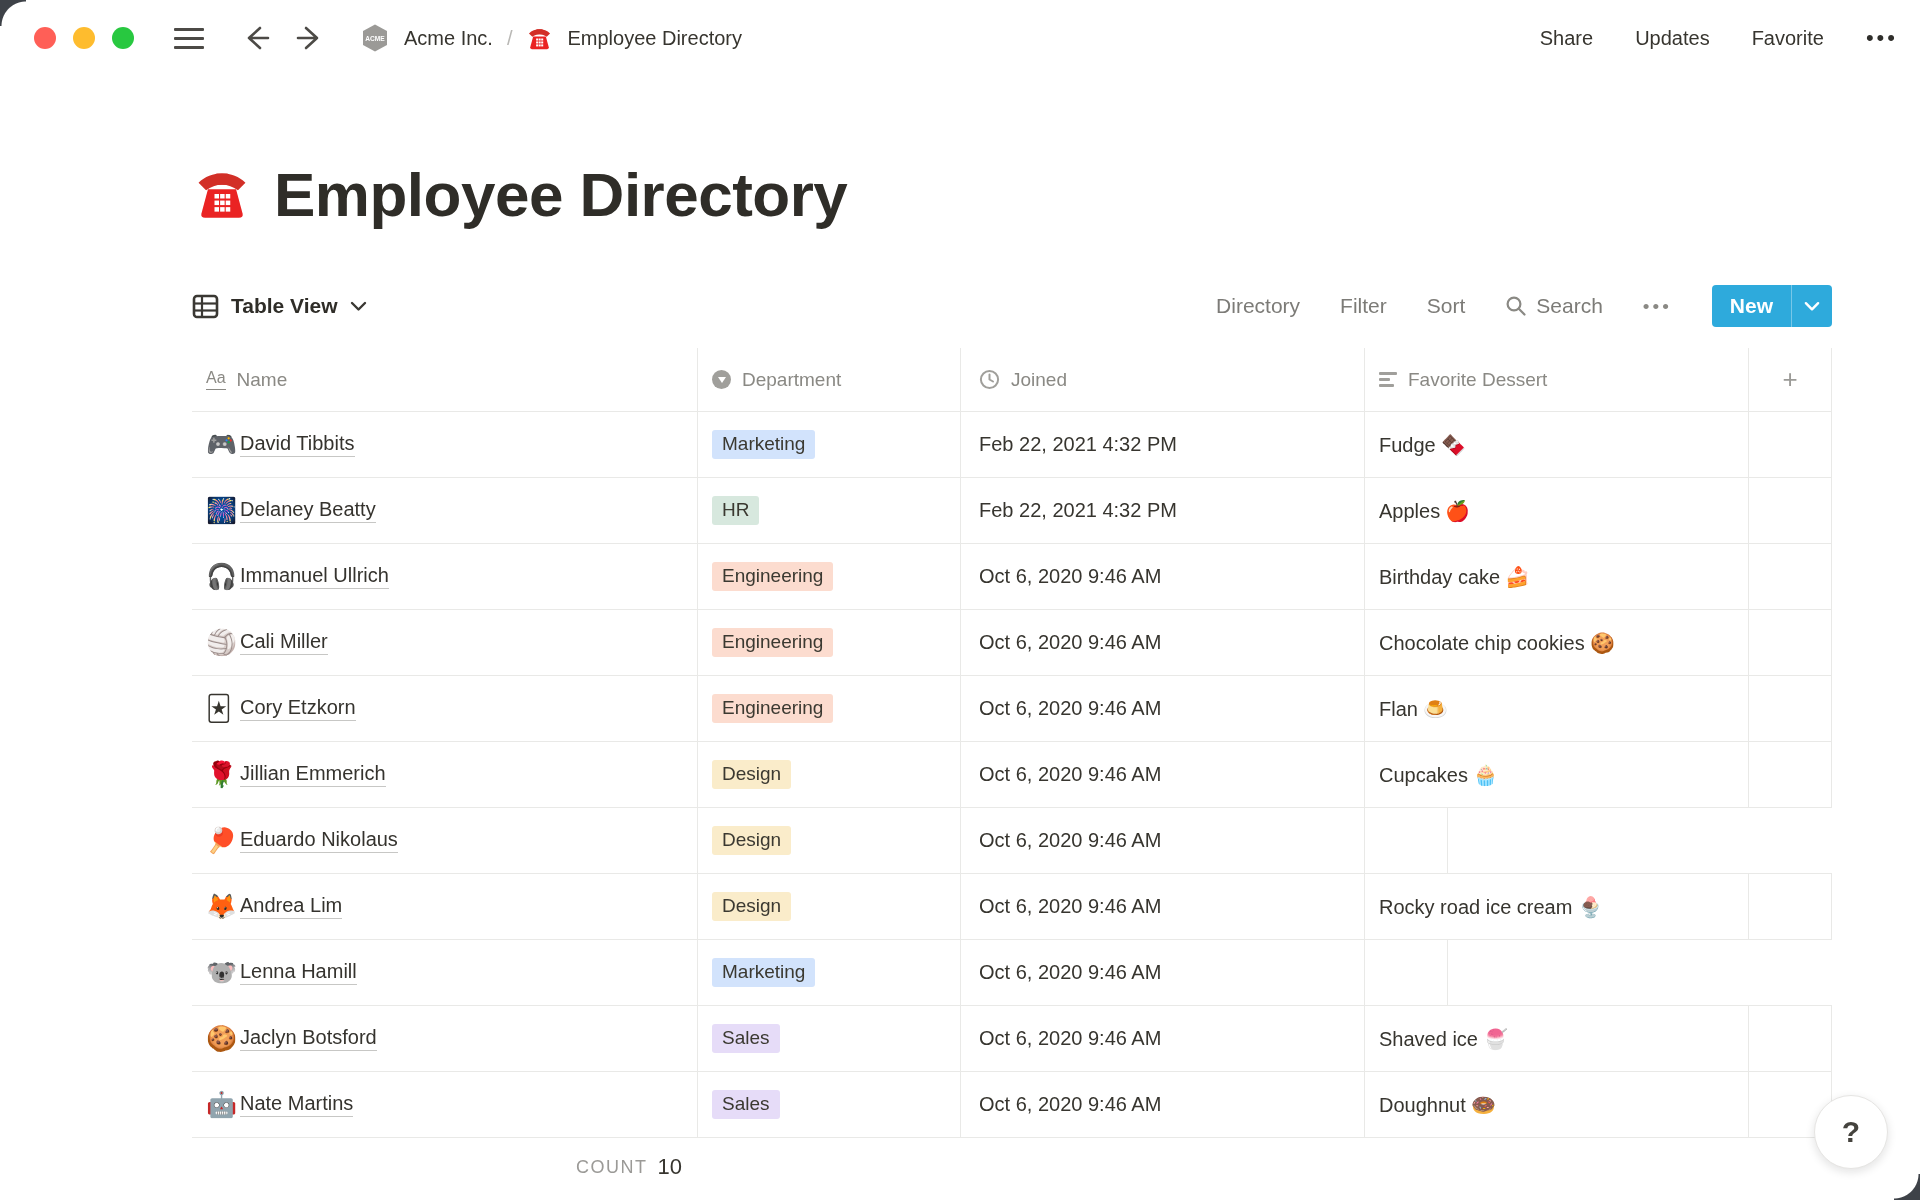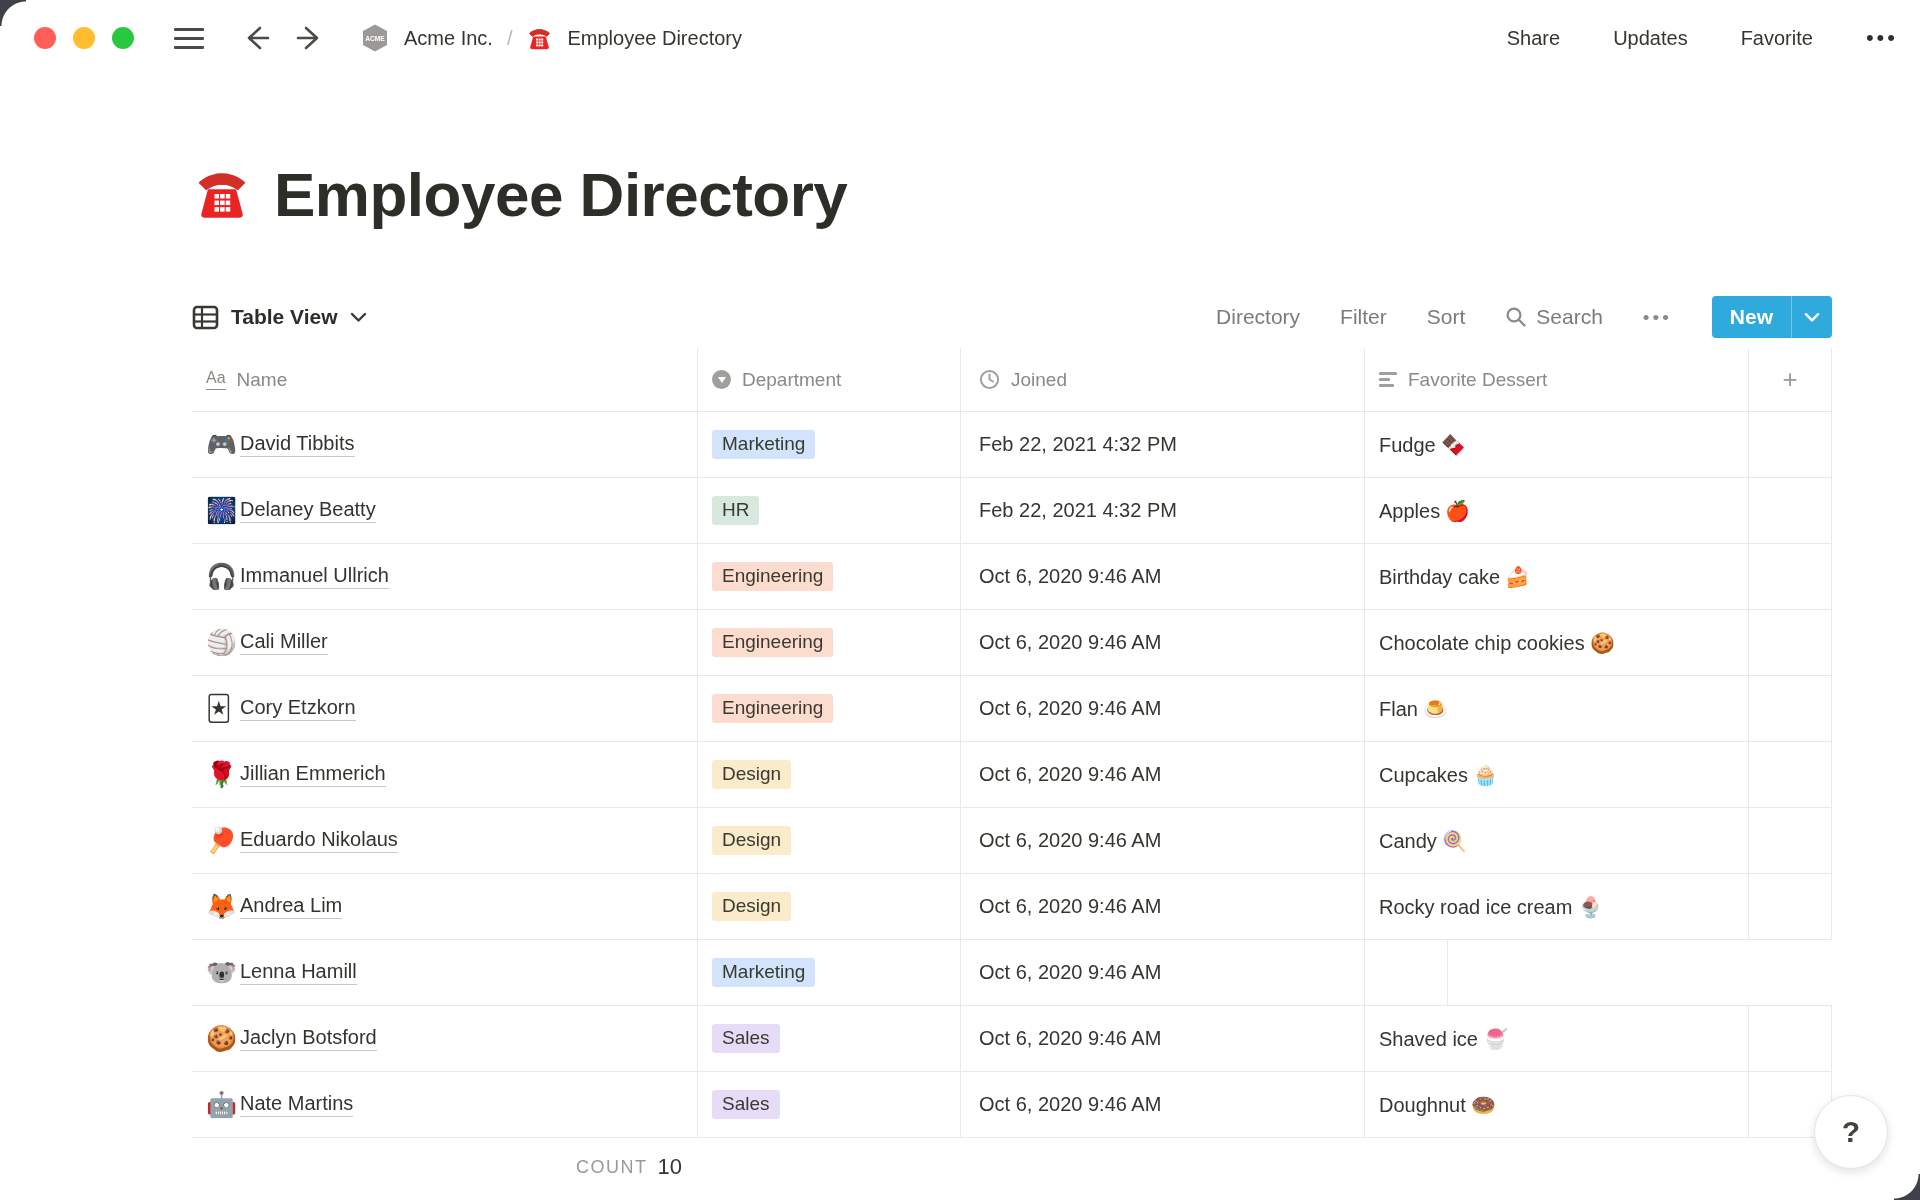--- a/index.html
+++ b/index.html
@@ -24,30 +24,30 @@
   
   .topbar{position:absolute;top:0;left:8px;width:1920px;height:76px;display:flex;align-items:center;padding:0 30px 0 26px;font-size:20px;}
   .traffic{display:flex;gap:17px;align-items:center;}
   .tl-dot{width:22px;height:22px;border-radius:50%;border:none;padding:0;cursor:default;}
   .hamburger{margin-left:40px;display:flex;flex-direction:column;gap:6px;}
   .hamburger span{display:block;width:30px;height:3px;background:#4c4a46;border-radius:1px;}
   .nav-arrows{margin-left:36px;display:flex;gap:26px;align-items:center;}
   .breadcrumb{margin-left:34px;display:flex;align-items:center;gap:14px;white-space:nowrap;}
   .crumb-sep{color:#b9b8b5;font-size:20px;}
   .crumb-text{color:var(--text);}
-  .topbar-actions{margin-left:auto;display:flex;align-items:center;gap:53px;}
+  .topbar-actions{margin-left:auto;display:flex;align-items:center;gap:42px;}
   .topbar-actions .action{color:var(--text);cursor:default;}
   .more-dots{letter-spacing:3px;font-size:22px;color:#2f2e2b;line-height:1;}
 
   
   .title-row{position:absolute;left:192px;top:138px;height:112px;display:flex;align-items:center;gap:22px;}
   .title-row h1{margin:0;font-size:62px;font-weight:700;letter-spacing:-0.5px;color:#2f2d28;}
 
   
-  .toolbar-row{position:absolute;left:192px;top:290px;width:1640px;height:54px;display:flex;align-items:center;}
+  .toolbar-row{position:absolute;left:192px;top:279px;width:1640px;height:54px;display:flex;align-items:center;}
   .view-btn{display:flex;align-items:center;gap:12px;font-size:21px;font-weight:700;color:#2f2d28;}
   .toolbar-right{margin-left:auto;display:flex;align-items:center;gap:40px;font-size:21px;color:#7c7b77;}
   .tb-item{cursor:default;}
   .search-group{display:flex;align-items:center;gap:9px;}
   .new-btn{display:flex;align-items:stretch;height:42px;background:var(--blue);border-radius:4px;overflow:hidden;color:#fff;}
   .new-main{display:flex;align-items:center;padding:0 18px;font-size:21px;font-weight:600;}
   .new-divider{width:1px;background:rgba(255,255,255,0.35);}
   .new-drop{display:flex;align-items:center;justify-content:center;width:40px;}
 
   
@@ -329,21 +329,20 @@
       </div>
       <div class="trow">
         <div class="cell c-name">
           <span class="emoji">🏓</span>
           <span class="pagelink">Eduardo Nikolaus</span>
         </div>
         <div class="cell c-dept">
           <span class="badge" style="background: rgb(250, 236, 202);">Design</span>
         </div>
         <div class="cell c-joined">Oct 6, 2020 9:46 AM</div>
-        <div class="cell c-dessert">Candy 🍭</div>
         <div class="cell c-add"></div>
       </div>
       <div class="trow">
         <div class="cell c-name">
           <span class="emoji">🦊</span>
           <span class="pagelink">Andrea Lim</span>
         </div>
         <div class="cell c-dept">
           <span class="badge" style="background: rgb(250, 236, 202);">Design</span>
         </div>

